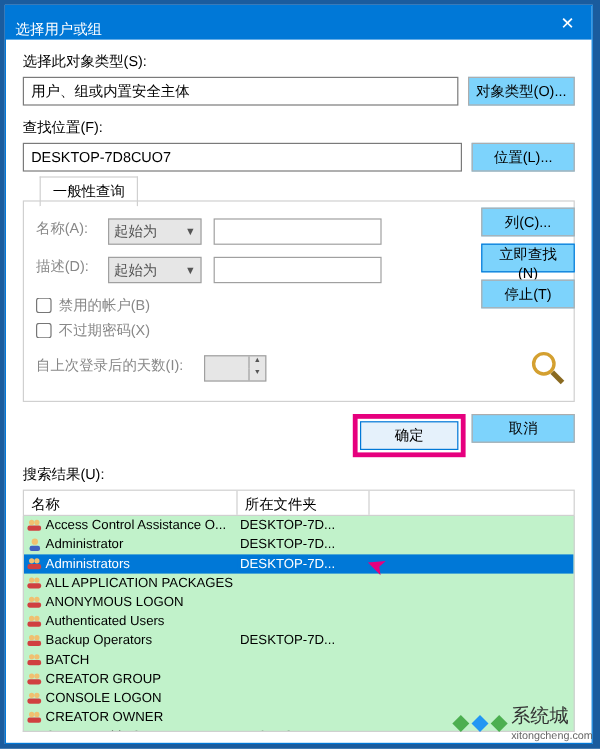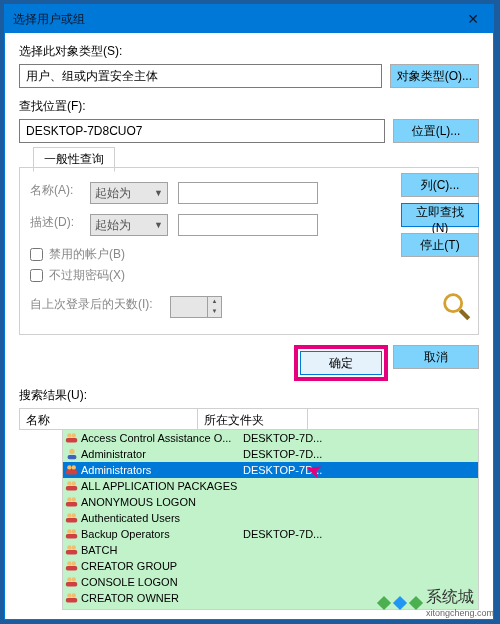--- a/index.html
+++ b/index.html
@@ -15,23 +15,23 @@
 .window {
   position: absolute;
   left: 4px; top: 4px;
   width: 490px; height: 616px;
   background: #fff;
   border: 1px solid #0078d7;
 }
 .titlebar {
   height: 28px;
   background: #0078d7;
-  color: #0f172a;
+  color: #ffffff;
   display: flex;
-  align-items: center;
+  align-items: flex-end;
   padding: 0 8px;
   position: relative;
 }
 .titlebar .title { font-size: 12px; }
 .titlebar .close {
   position: absolute; right: 0; top: 0;
   width: 40px; height: 28px;
   display: flex; align-items: center; justify-content: center;
   font-size: 14px;
 }
@@ -131,21 +131,20 @@
   font-size: 12px;
 }
 .col-name { width: 178px; }
 .col-folder { width: 110px; }
 .list-body {
   border: 1px solid #d0d0d0;
   border-top: none;
   height: 180px;
   overflow: hidden;
   background: #c1f2ca;
-  margin-left: 43px;
 }
 .list-row {
   display: flex; height: 16px;
   align-items: center;
   font-size: 11px;
 }
 .list-row .c1 { width: 178px; padding-left: 2px; display:flex; align-items:center; gap:2px; white-space:nowrap; overflow:hidden; text-overflow:ellipsis;}
 .list-row .c2 { width: 110px; padding-left: 2px; }
 .list-row.selected { background: #0078d7; color: #fff; }
 .list-row.selected .c1, .list-row.selected .c2 { background: #0078d7; }

